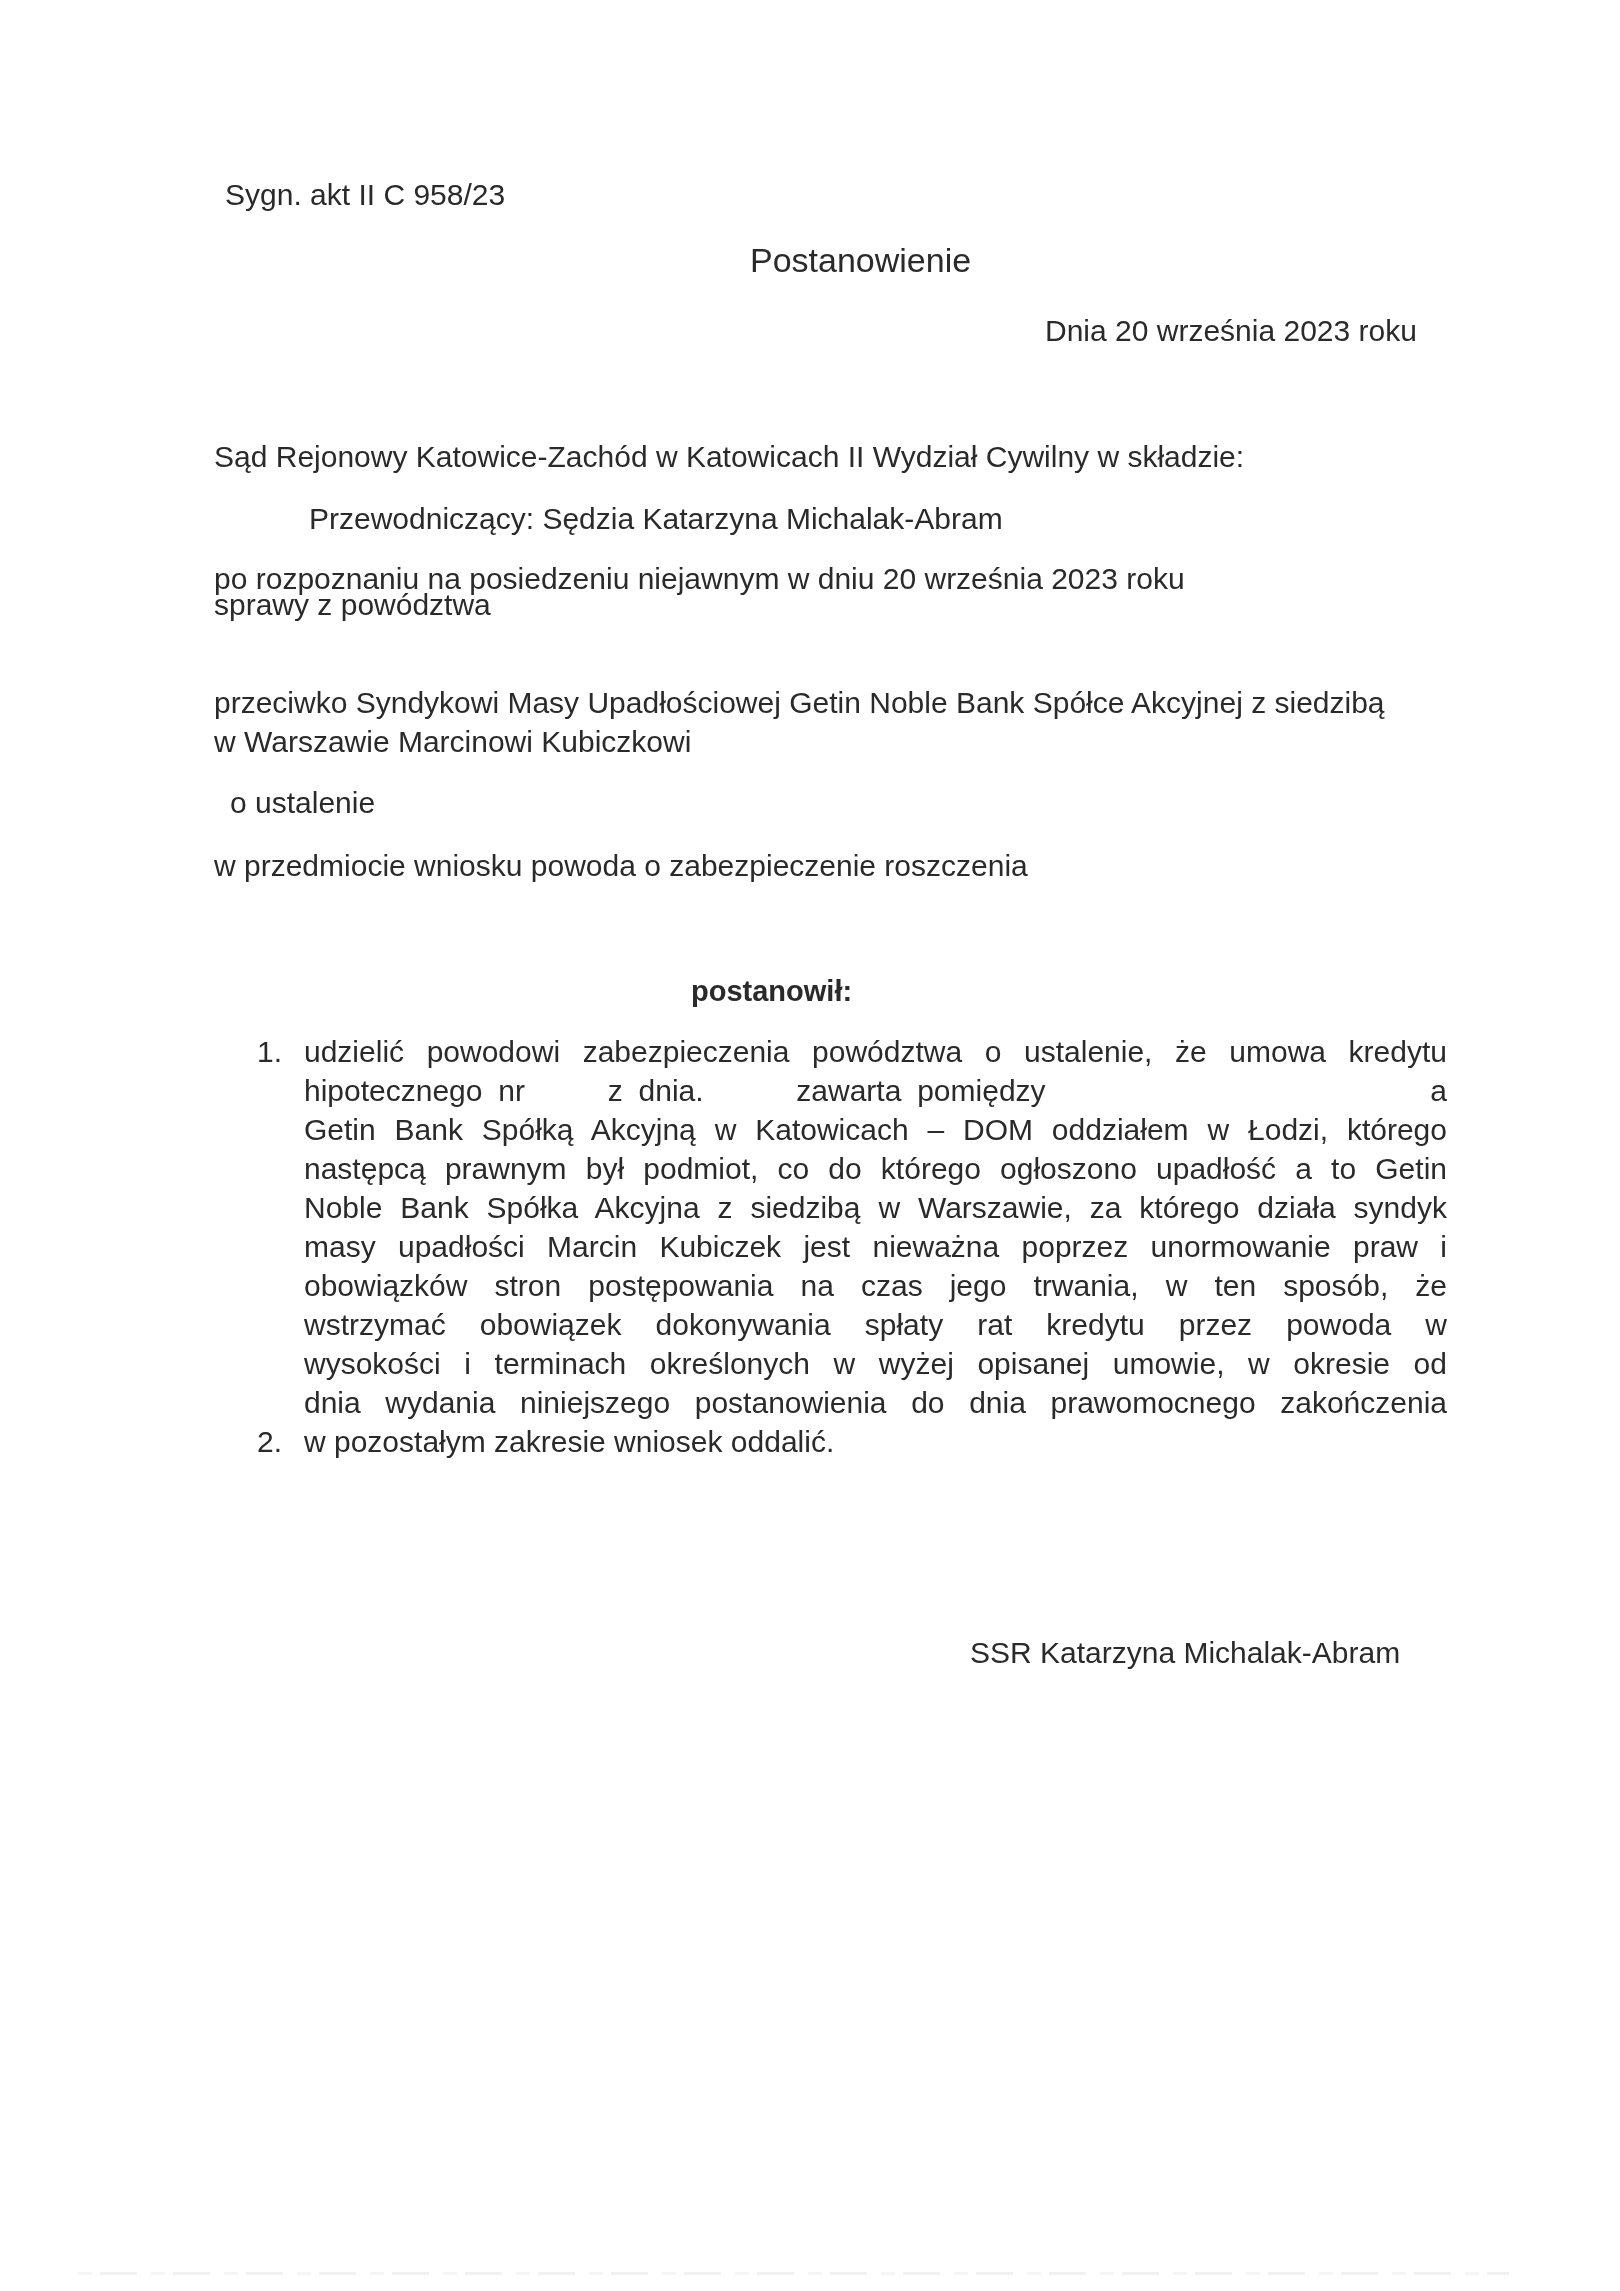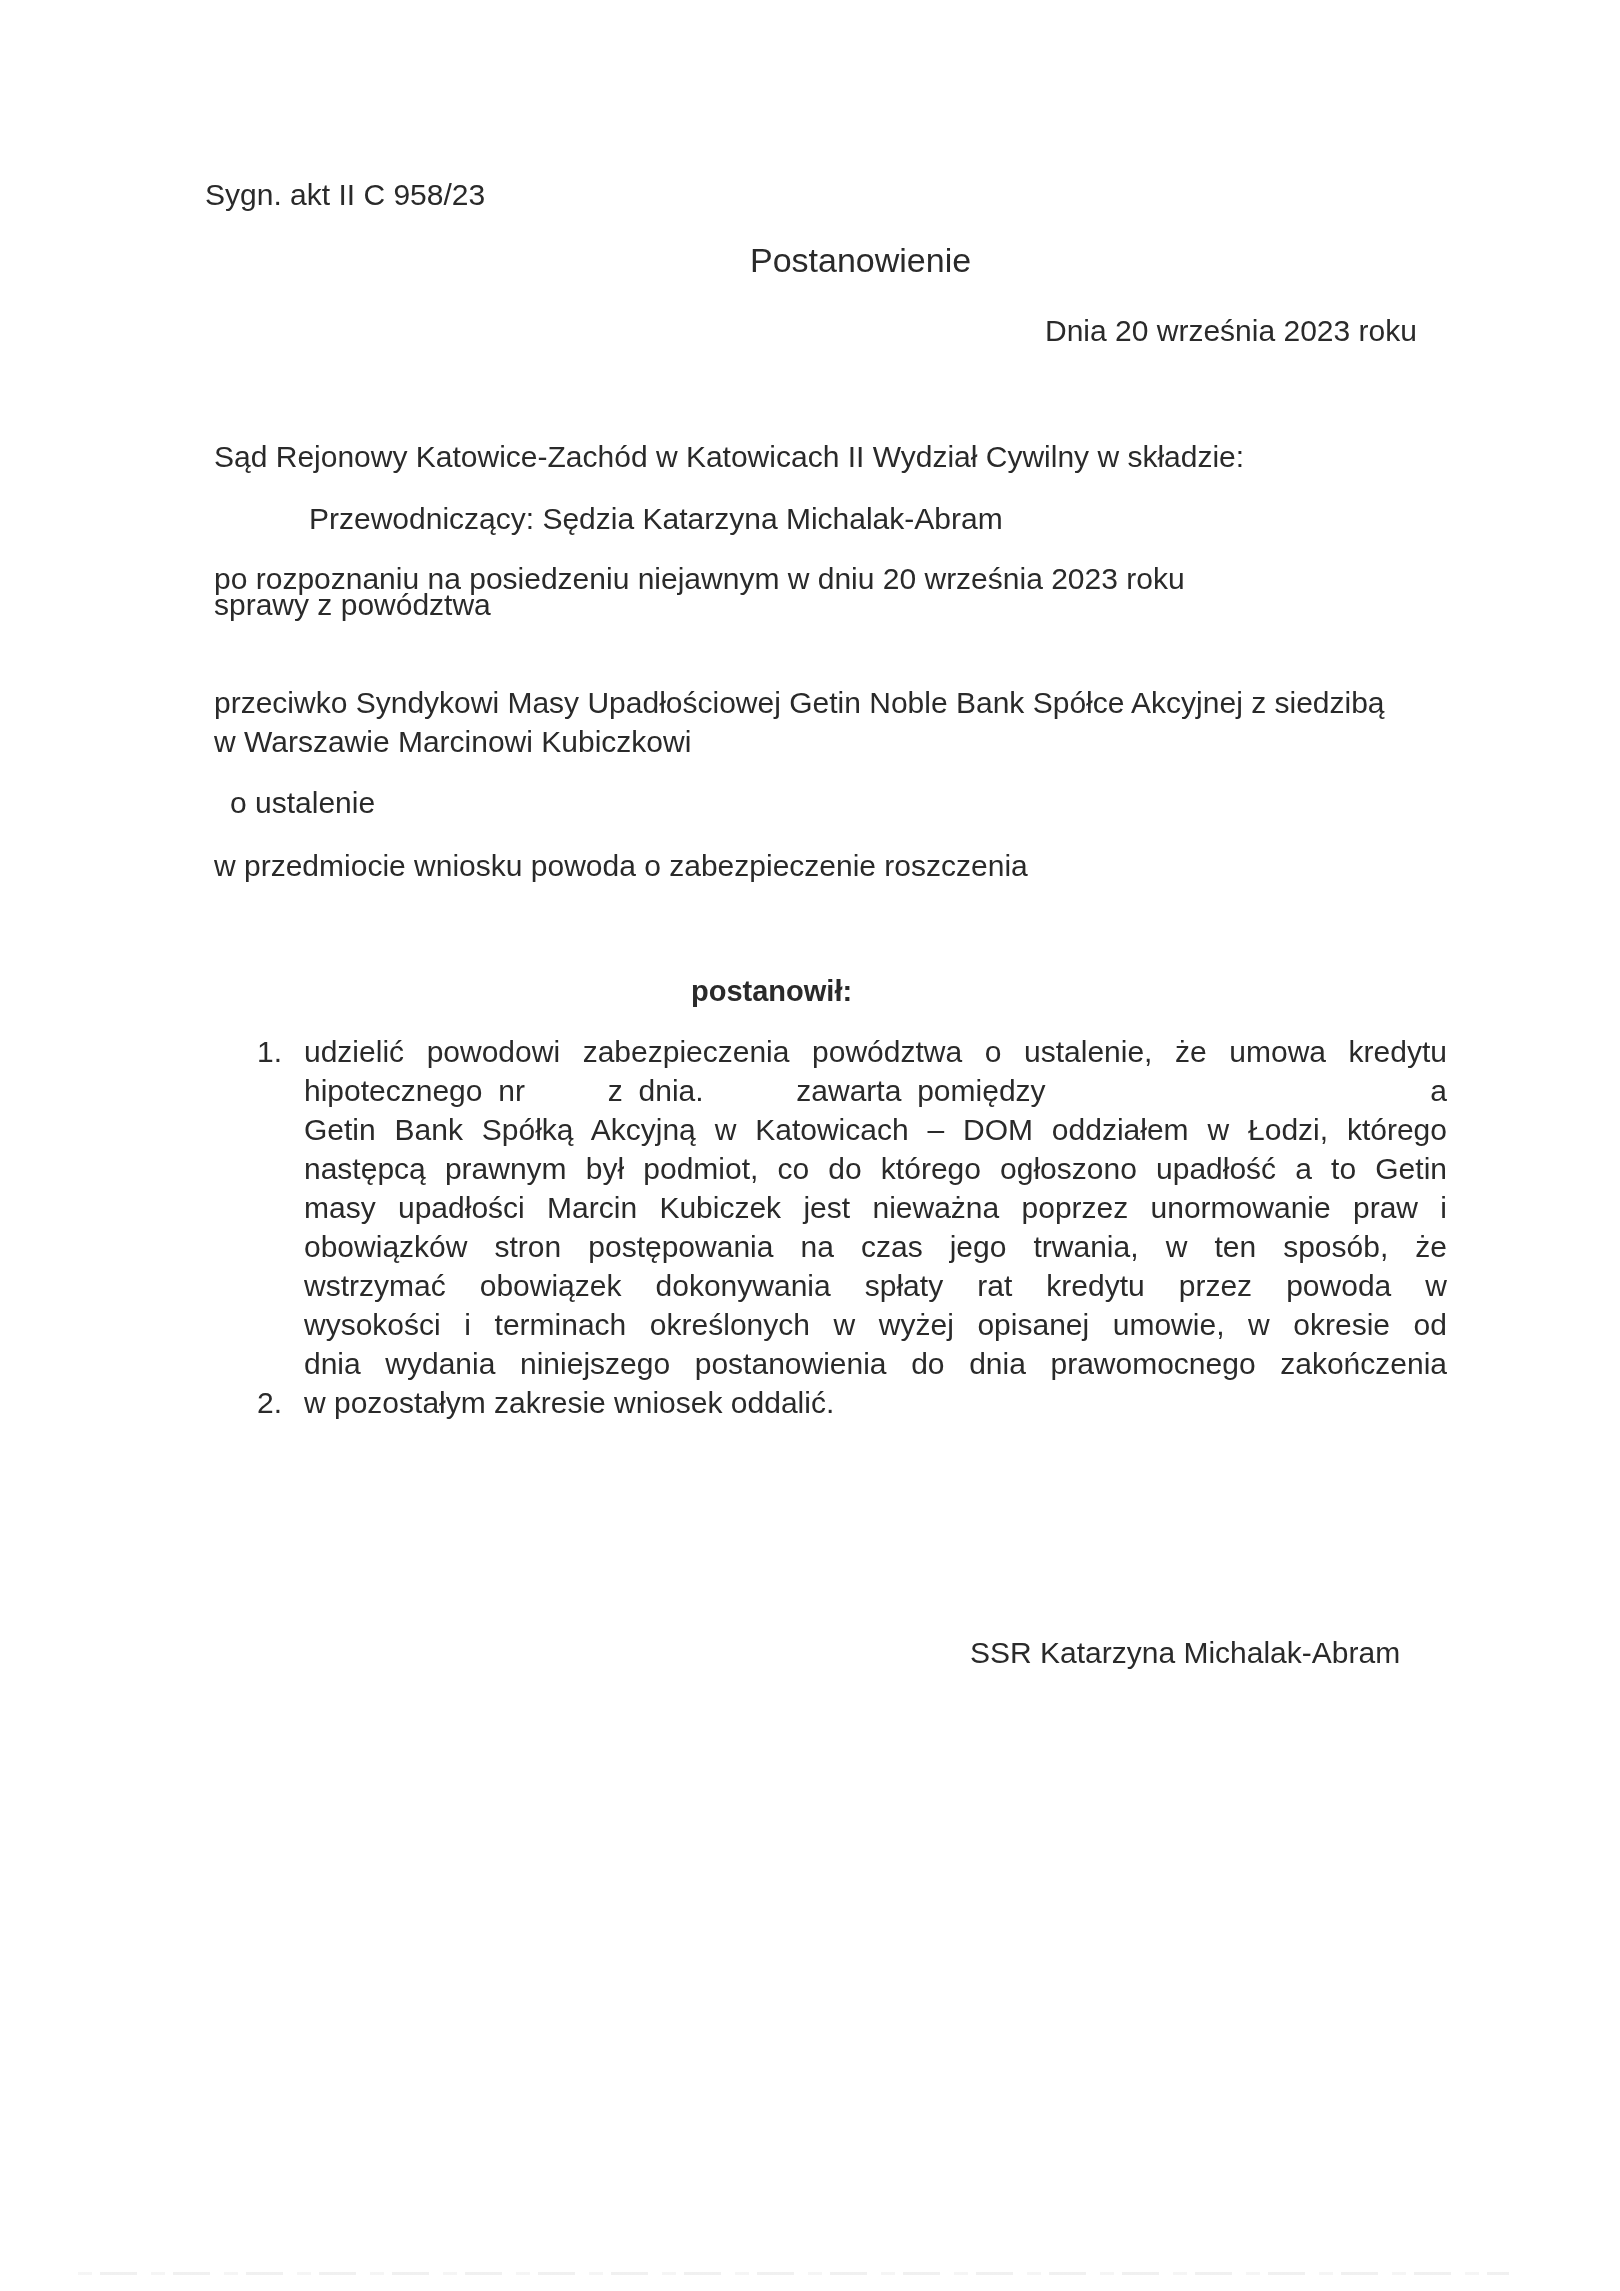--- a/index.html
+++ b/index.html
@@ -1,21 +1,21 @@
 <!DOCTYPE html>
 <html><head>
 <meta charset="utf-8">
 <style>
   html, body { margin: 0; padding: 0; background: #ffffff; }
   body {
     width: 1620px; height: 2292px; position: relative; overflow: hidden;
     font-family: "Liberation Sans", sans-serif; color: #2a2a2a;
   }
   .t { position: absolute; white-space: nowrap; font-size: 30px; line-height: 37px; }
-  .case { left: 205px; top: 176px; }
+  .case { left: 225px; top: 176px; }
   .title { left: 706px; top: 240px; font-size: 34px; line-height: 41px; margin-left: 44px; }
   .date { left: 1045px; top: 312px; }
   .court { left: 214px; top: 438px; }
   .chair { left: 309px; top: 500px; }
   .hearing { left: 214px; top: 560px; }
   .case-type { left: 214px; top: 586px; }
   .defendant { left: 214px; top: 683px; width: 1176px; white-space: normal; line-height: 39px; }
   .subject { left: 230px; top: 784px; }
   .matter { left: 214px; top: 847px; }
   .decided { left: 691px; top: 973px; font-weight: bold; font-size: 29px; }
@@ -60,20 +60,21 @@
           <span>hipotecznego nr</span>
           <span class="gap" style="width:51px"></span>
           <span>z dnia.</span>
           <span class="gap" style="width:61px"></span>
           <span>zawarta pomiędzy</span>
           <span class="gap" style="width:353px"></span>
           <span>a</span>
         </span>
         <span class="line">Getin Bank Spółką Akcyjną w Katowicach – DOM oddziałem w Łodzi, którego</span>
         <span class="line">następcą prawnym był podmiot, co do którego ogłoszono upadłość a to Getin</span>
+        <span class="line">Noble Bank Spółka Akcyjna z siedzibą w Warszawie, za którego działa syndyk</span>
         <span class="line">masy upadłości Marcin Kubiczek jest nieważna poprzez unormowanie praw i</span>
         <span class="line">obowiązków stron postępowania na czas jego trwania, w ten sposób, że</span>
         <span class="line">wstrzymać obowiązek dokonywania spłaty rat kredytu przez powoda w</span>
         <span class="line">wysokości i terminach określonych w wyżej opisanej umowie, w okresie od</span>
         <span class="line">dnia wydania niniejszego postanowienia do dnia prawomocnego zakończenia</span>
       </span>
     </li>
     <li class="ruling-item">
       <span class="ruling-num">2.</span>
       <span class="ruling-text">

